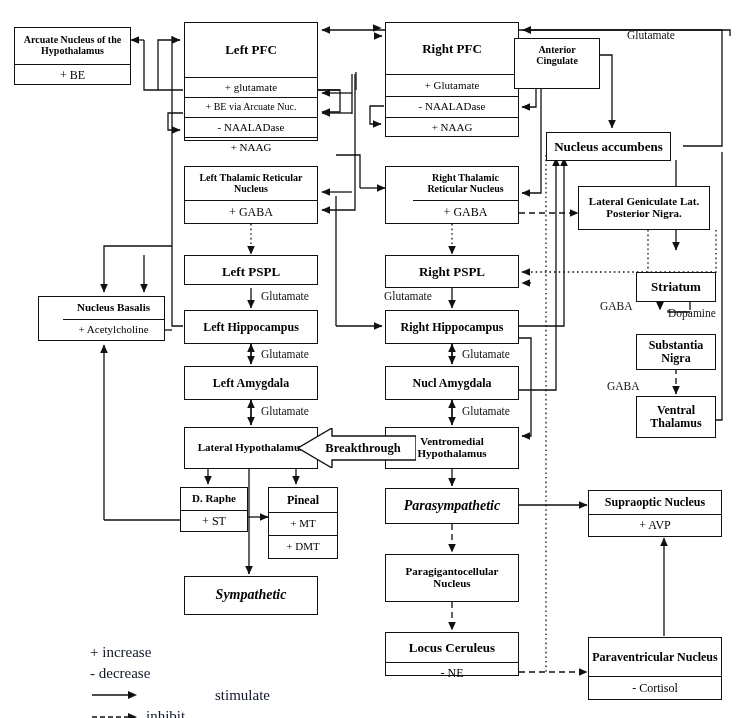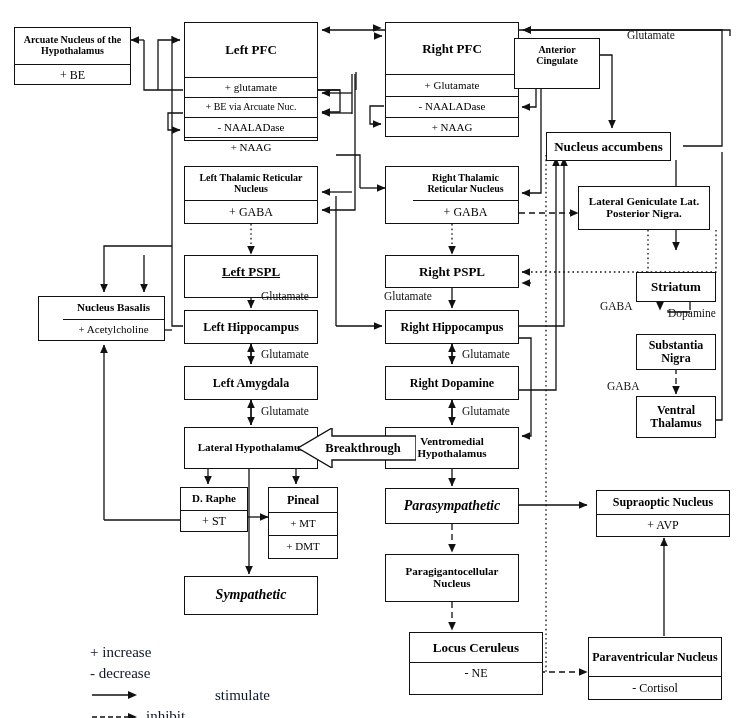--- a/index.html
+++ b/index.html
@@ -270,21 +270,21 @@
 
   <div class="node" style="left:385px;top:166px;width:134px;height:58px;padding-left:27px;">
     <div class="hdr f10" style="height:33px;">Right Thalamic Reticular Nucleus</div>
     <div class="row f12" style="height:23px;">+ GABA</div>
   </div>
 
   <div class="node" style="left:578px;top:186px;width:132px;height:44px;">
     <div class="hdr f11" style="height:42px;">Lateral Geniculate Lat. Posterior Nigra.</div>
   </div>
 
-  <div class="node" style="left:184px;top:255px;width:134px;height:43px;text-decoration:underline;">
+  <div class="node" style="left:184px;top:255px;width:134px;height:30px;">
     <div class="hdr f13" style="height:31px;">Left PSPL</div>
   </div>
 
   <div class="node" style="left:385px;top:255px;width:134px;height:33px;">
     <div class="hdr f13" style="height:31px;">Right PSPL</div>
   </div>
 
   <div class="node" style="left:636px;top:272px;width:80px;height:30px;">
     <div class="hdr f13" style="height:28px;">Striatum</div>
   </div>
@@ -304,21 +304,21 @@
 
   <div class="node" style="left:636px;top:334px;width:80px;height:36px;">
     <div class="hdr f12" style="height:34px;">Substantia Nigra</div>
   </div>
 
   <div class="node" style="left:184px;top:366px;width:134px;height:34px;">
     <div class="hdr f12" style="height:32px;">Left Amygdala</div>
   </div>
 
   <div class="node" style="left:385px;top:366px;width:134px;height:34px;">
-    <div class="hdr f12" style="height:32px;">Right Dopamine</div>
+    <div class="hdr f12" style="height:32px;">Nucl Amygdala</div>
   </div>
 
   <div class="node" style="left:636px;top:396px;width:80px;height:42px;">
     <div class="hdr f12" style="height:40px;">Ventral Thalamus</div>
   </div>
 
   <div class="node" style="left:184px;top:427px;width:134px;height:42px;">
     <div class="hdr f11" style="height:40px;">Lateral Hypothalamus</div>
   </div>
 
@@ -334,34 +334,34 @@
   <div class="node" style="left:268px;top:487px;width:70px;height:72px;">
     <div class="hdr f12" style="height:24px;">Pineal</div>
     <div class="row f11" style="height:23px;">+ MT</div>
     <div class="row f11" style="height:23px;">+ DMT</div>
   </div>
 
   <div class="node" style="left:385px;top:488px;width:134px;height:36px;">
     <div class="hdr ital" style="height:34px;">Parasympathetic</div>
   </div>
 
-  <div class="node" style="left:588px;top:490px;width:134px;height:47px;margin-left:8px;">
+  <div class="node" style="left:588px;top:490px;width:134px;height:47px;">
     <div class="hdr f12" style="height:23px;">Supraoptic Nucleus</div>
     <div class="row f12" style="height:22px;">+ AVP</div>
   </div>
 
   <div class="node" style="left:184px;top:576px;width:134px;height:39px;">
     <div class="hdr ital" style="height:37px;">Sympathetic</div>
   </div>
 
   <div class="node" style="left:385px;top:554px;width:134px;height:48px;">
     <div class="hdr f11" style="height:46px;">Paragigantocellular Nucleus</div>
   </div>
 
-  <div class="node" style="left:385px;top:632px;width:134px;height:63px;margin-left:24px;">
+  <div class="node" style="left:385px;top:632px;width:134px;height:44px;">
     <div class="hdr f13" style="height:29px;">Locus Ceruleus</div>
     <div class="row f12" style="height:22px;">- NE</div>
   </div>
 
   <div class="node" style="left:588px;top:637px;width:134px;height:63px;">
     <div class="hdr f12" style="height:38px;">Paraventricular Nucleus</div>
     <div class="row f12" style="height:23px;">- Cortisol</div>
   </div>
 
   <div class="lbl" style="left:627px;top:29px;">Glutamate</div>

